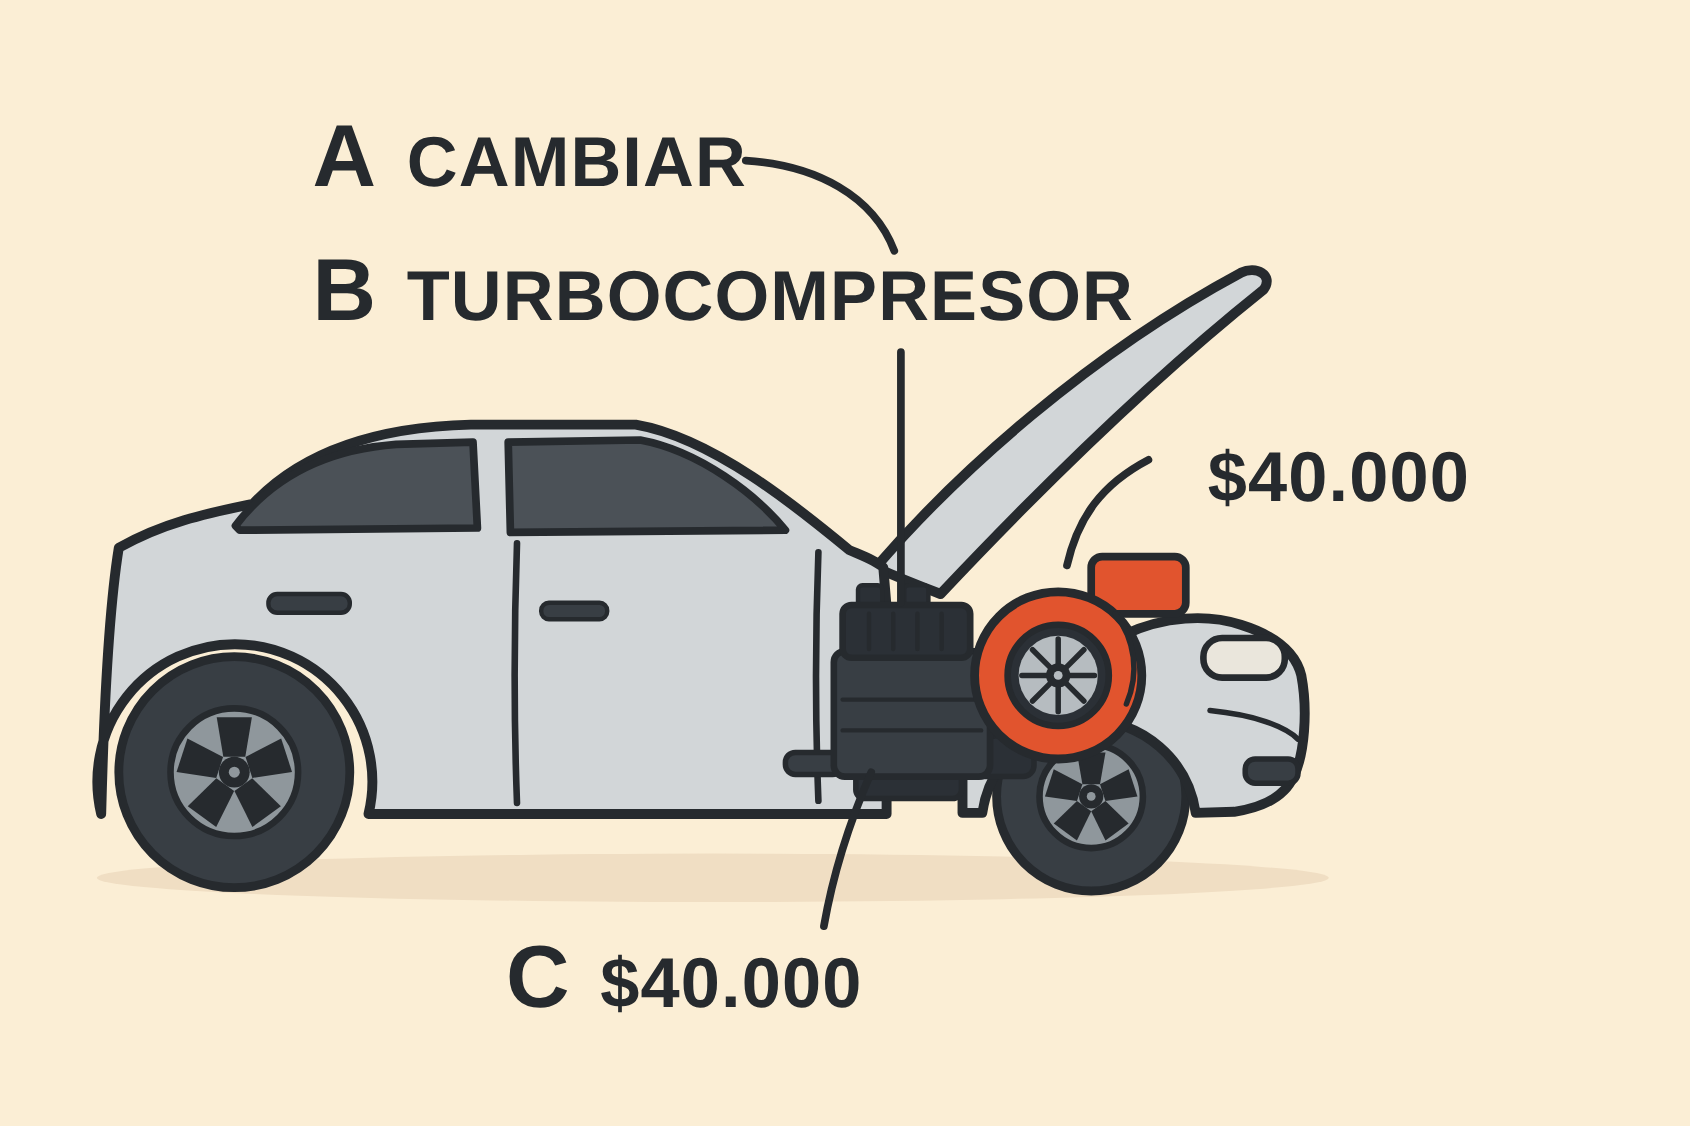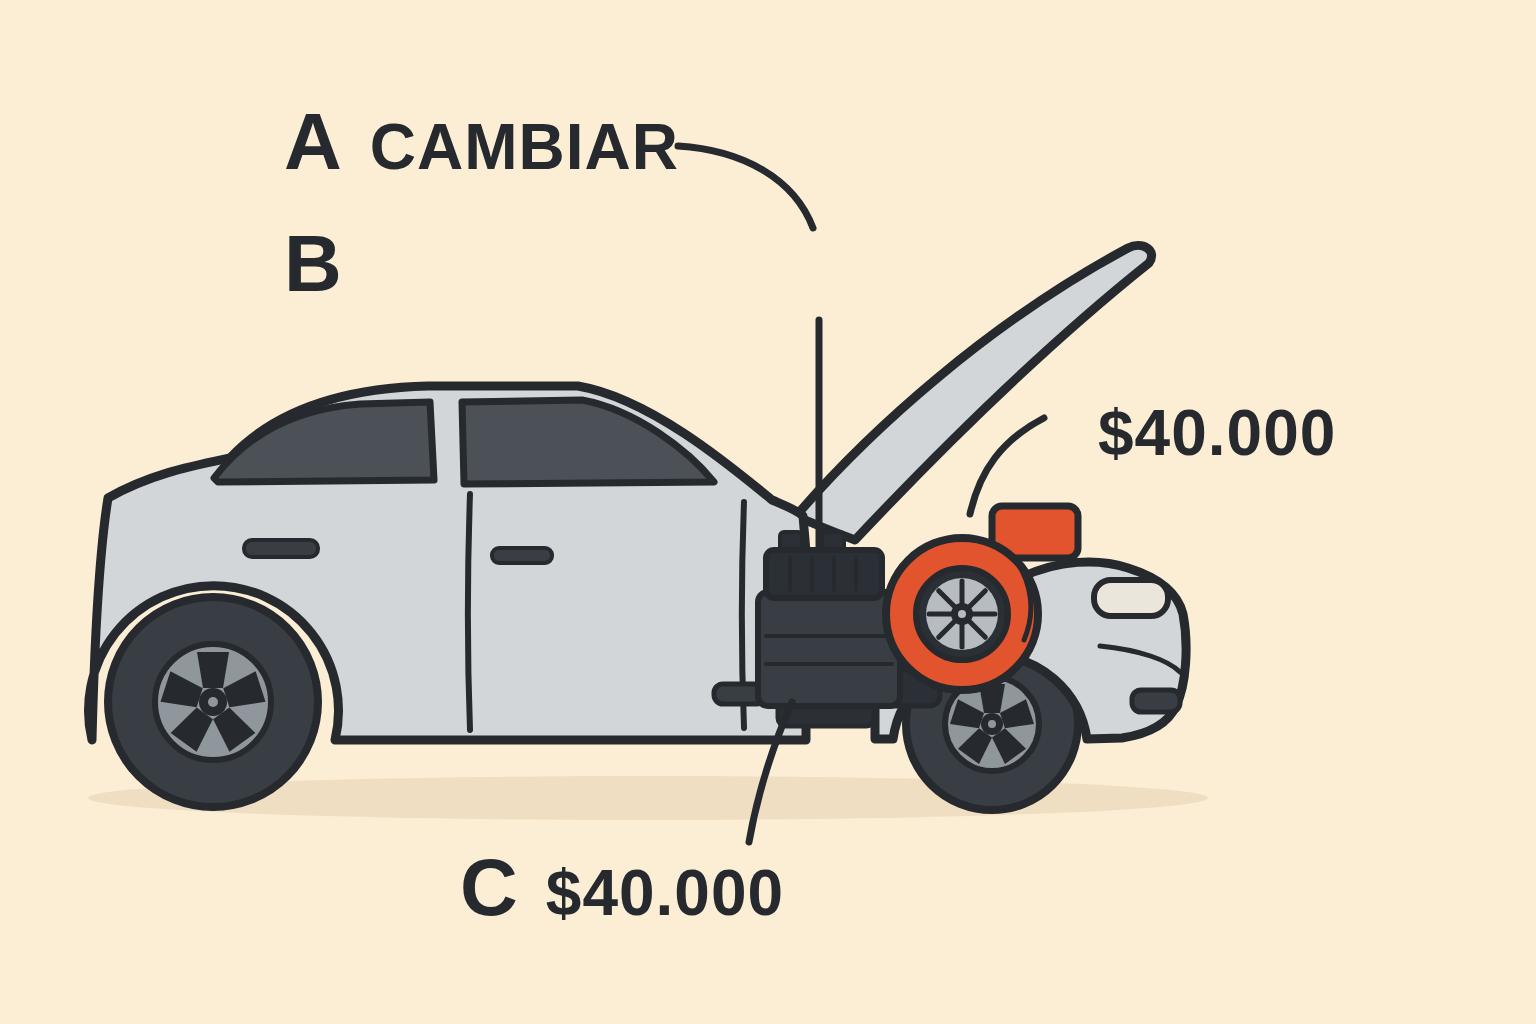--- a/index.html
+++ b/index.html
@@ -148,20 +148,21 @@
     </g>
   </svg>
 
   <div class="label label-a">
     <span class="marker">A</span>
     <span class="word">CAMBIAR</span>
   </div>
 
   <div class="label label-b">
     <span class="marker">B</span>
+    <span class="word">TURBOCOMPRESOR</span>
   </div>
 
   <div class="price price-top">$40.000</div>
 
   <div class="label label-c">
     <span class="marker">C</span>
     <span class="word">$40.000</span>
   </div>
 
 </div>

